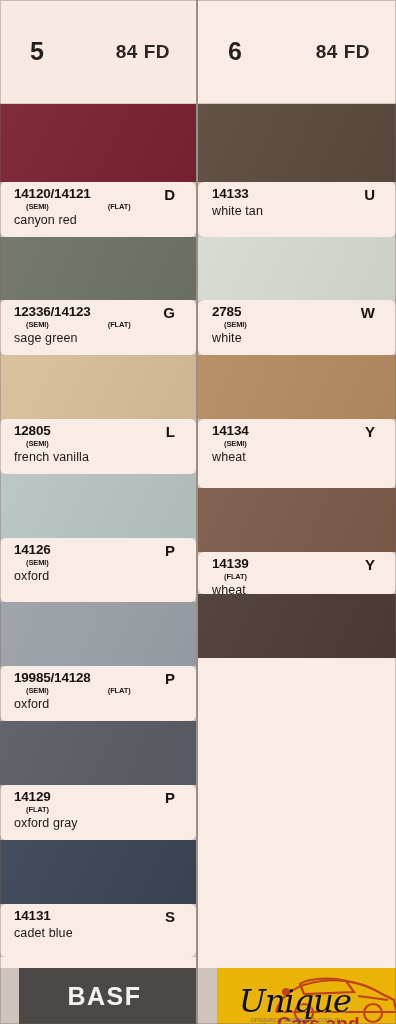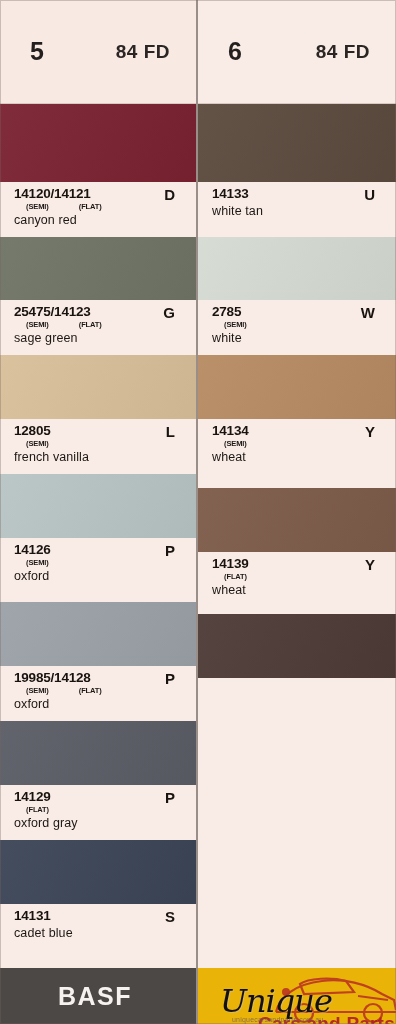--- a/index.html
+++ b/index.html
@@ -65,40 +65,42 @@
     background:
       linear-gradient(115deg, rgba(255,255,255,0.045), rgba(0,0,0,0.05));
     pointer-events:none;
   }
   .label-strip {
     width: 100%;
     flex: 0 0 auto;
     background: #f9ece6;
     position: relative;
     padding: 5px 9px 4px 14px;
+    border-radius: 6px;
   }
   .label-top {
     display: flex;
     align-items: flex-start;
     justify-content: space-between;
   }
   .code-block { position: relative; }
   .code {
     font-size: 13.5px;
     font-weight: bold;
     color: #19130f;
     line-height: 14px;
     letter-spacing: -0.2px;
     white-space: nowrap;
   }
   .sublabels {
     display: flex;
     line-height: 9px;
     margin-top: 1px;
     margin-left: 12px;
+    gap: 29px;
   }
   .sub {
     font-size: 7.5px;
     font-weight: bold;
     color: #1d1714;
     letter-spacing: -0.1px;
   }
   .sub + .sub { margin-left: 30px; }
   .letter {
     font-size: 15px;
@@ -115,20 +117,21 @@
     letter-spacing: 0.1px;
   }
   .filler { flex: 1 1 auto; background: #f9ece6; }
 
   
   .footer {
     flex: 0 0 auto;
     height: 56px;
     position: relative;
     overflow: hidden;
+    margin-left: 19px;
   }
   .footer-basf {
     background: #4b4846;
     display: flex;
     align-items: center;
     justify-content: center;
   }
   .basf-word {
     color: #f6f2ef;
     font-size: 25px;
@@ -201,21 +204,21 @@
         </div>
         <div class="letter">D</div>
       </div>
       <div class="name">canyon red</div>
     </div>
 
     <div class="swatch" style="height:63px;background:#6f7466"></div>
     <div class="label-strip" style="height:55px">
       <div class="label-top">
         <div class="code-block">
-          <div class="code">25475/14123</div>
+          <div class="code">12336/14123</div>
           <div class="sublabels">
             <span class="sub">(SEMI)</span>
             <span class="sub">(FLAT)</span>
           </div>
         </div>
         <div class="letter">G</div>
       </div>
       <div class="name">sage green</div>
     </div>
 
@@ -334,21 +337,21 @@
           <div class="sublabels">
             <span class="sub">(SEMI)</span>
           </div>
         </div>
         <div class="letter">Y</div>
       </div>
       <div class="name">wheat</div>
     </div>
 
     <div class="swatch" style="height:64px;background:#7d5b49"></div>
-    <div class="label-strip" style="height:62px">
+    <div class="label-strip" style="height:42px">
       <div class="label-top">
         <div class="code-block">
           <div class="code">14139</div>
           <div class="sublabels">
             <span class="sub">(FLAT)</span>
           </div>
         </div>
         <div class="letter">Y</div>
       </div>
       <div class="name">wheat</div>

